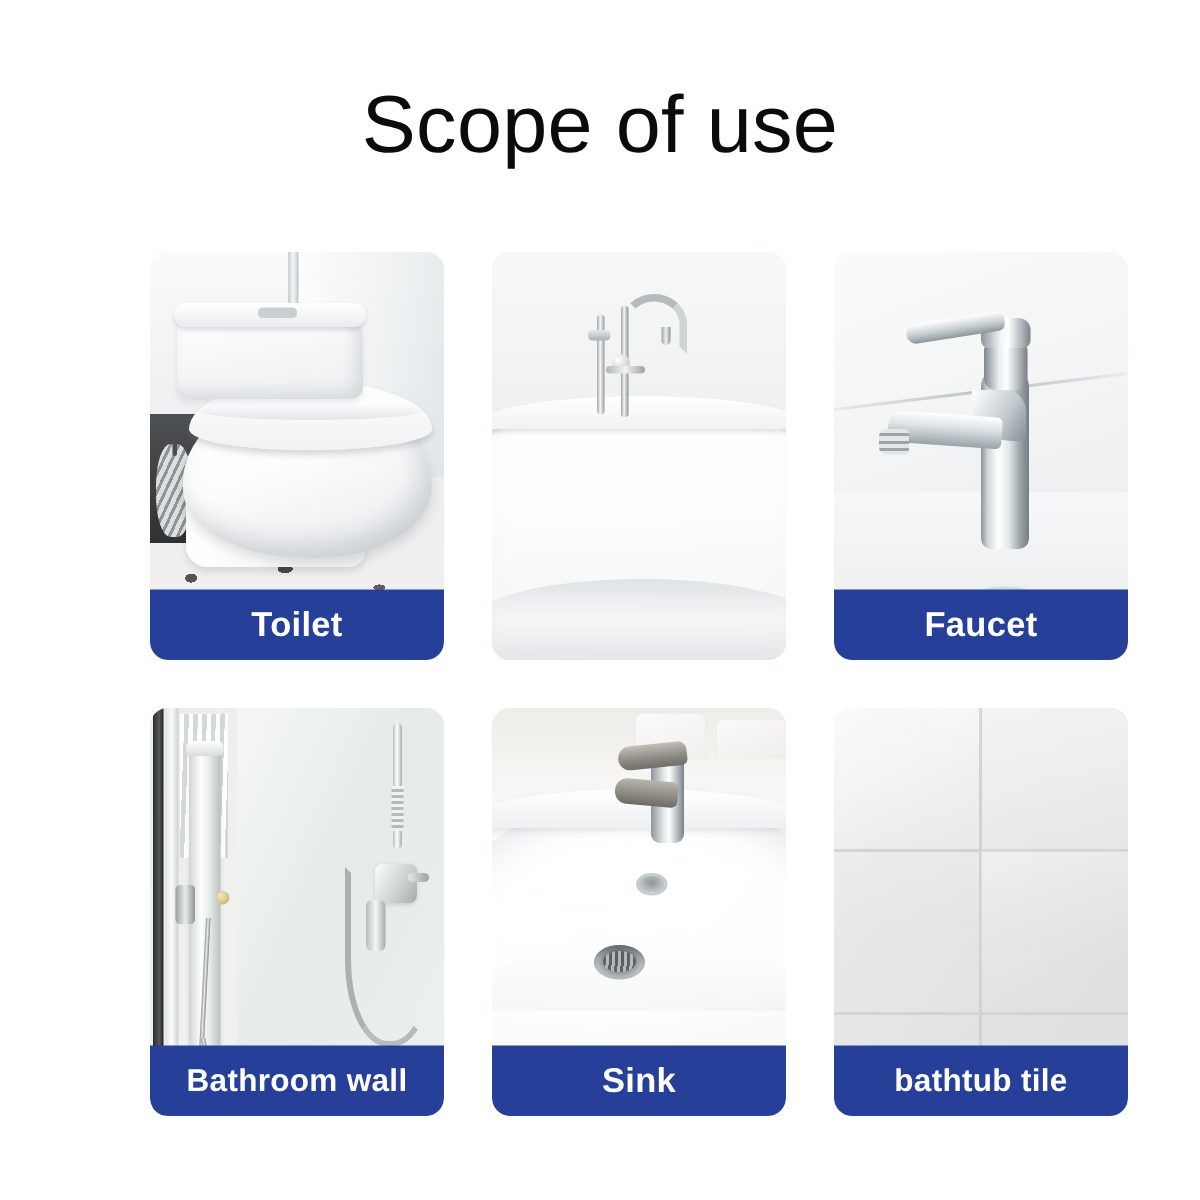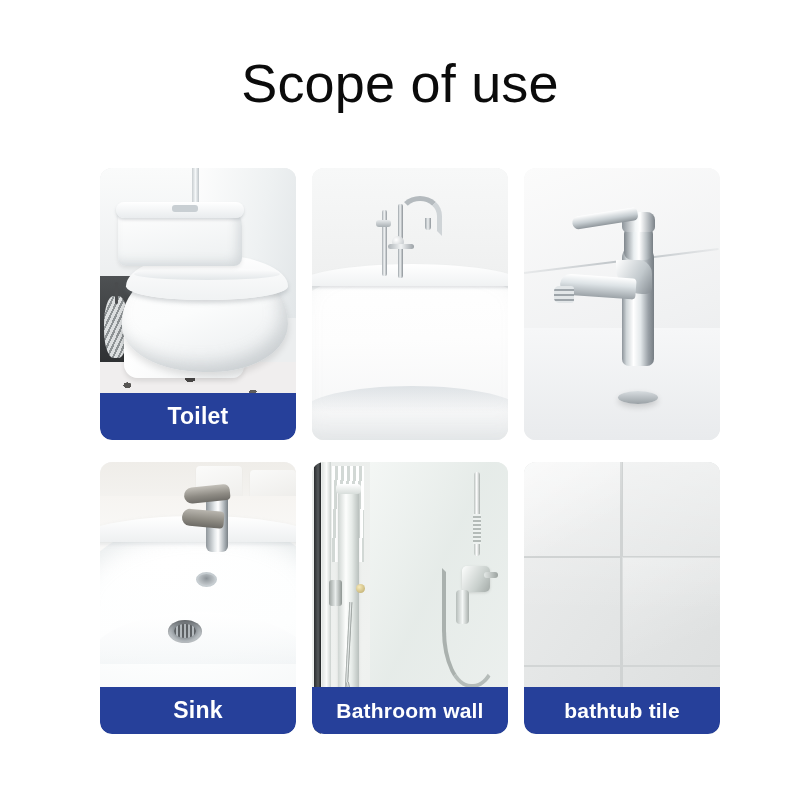--- a/index.html
+++ b/index.html
@@ -40,20 +40,21 @@
   .grid {
     position: absolute;
     left: 100px;
     top: 168px;
     width: 620px;
     display: grid;
     grid-template-columns: 196px 196px 196px;
     grid-template-rows: 272px 272px;
     column-gap: 16px;
     row-gap: 22px;
+    gap: 32px;
   }
 
   .card {
     position: relative;
     width: 196px;
     height: 272px;
     border-radius: 12px;
     overflow: hidden;
     background: #f3f4f4;
   }
@@ -516,41 +517,21 @@
           <div class="fa-base"></div>
           <div class="fa-column"></div>
           <div class="fa-spoutJoin"></div>
           <div class="fa-spout"></div>
           <div class="fa-aer"></div>
           <div class="fa-neck"></div>
           <div class="fa-cap"></div>
           <div class="fa-lever"></div>
         </div>
       </div>
-    </div>
-
-    <div class="card">
-      <div class="photo">
-        <div class="sc-sink">
-          <div class="sk-wall"></div>
-          <div class="sk-tileA"></div>
-          <div class="sk-tileB"></div>
-          <div class="sk-deck"></div>
-          <div class="sk-basin"></div>
-          <div class="sk-lip"></div>
-          <div class="sk-curve"></div>
-          <div class="sk-fauBody"></div>
-          <div class="sk-fauSpout"></div>
-          <div class="sk-fauLever"></div>
-          <div class="sk-overflow"></div>
-          <div class="sk-drain"></div>
-          <div class="sk-drainSlots"></div>
-        </div>
-      </div>
-      <div class="card-label">Sink</div>
+      <div class="card-label">Faucet</div>
     </div>
 
     <div class="card">
       <div class="photo">
         <div class="sc-wall">
           <div class="bw-glassPanel"></div>
           <div class="bw-frameDark"></div>
           <div class="bw-frameLight"></div>
           <div class="bw-ribbed"></div>
           <div class="bw-panel"></div>
@@ -565,20 +546,41 @@
           <div class="bw-mixer"></div>
           <div class="bw-mixerHandle"></div>
           <div class="bw-hoseGrip"></div>
         </div>
       </div>
       <div class="card-label sm">Bathroom wall</div>
     </div>
 
     <div class="card">
       <div class="photo">
+        <div class="sc-sink">
+          <div class="sk-wall"></div>
+          <div class="sk-tileA"></div>
+          <div class="sk-tileB"></div>
+          <div class="sk-deck"></div>
+          <div class="sk-basin"></div>
+          <div class="sk-lip"></div>
+          <div class="sk-curve"></div>
+          <div class="sk-fauBody"></div>
+          <div class="sk-fauSpout"></div>
+          <div class="sk-fauLever"></div>
+          <div class="sk-overflow"></div>
+          <div class="sk-drain"></div>
+          <div class="sk-drainSlots"></div>
+        </div>
+      </div>
+      <div class="card-label">Sink</div>
+    </div>
+
+    <div class="card">
+      <div class="photo">
         <div class="sc-tile">
           <div class="ct-surface"></div>
           <div class="ct-grout"></div>
           <div class="ct-sheenA"></div>
           <div class="ct-sheenB"></div>
         </div>
       </div>
       <div class="card-label sm">bathtub tile</div>
     </div>
 

